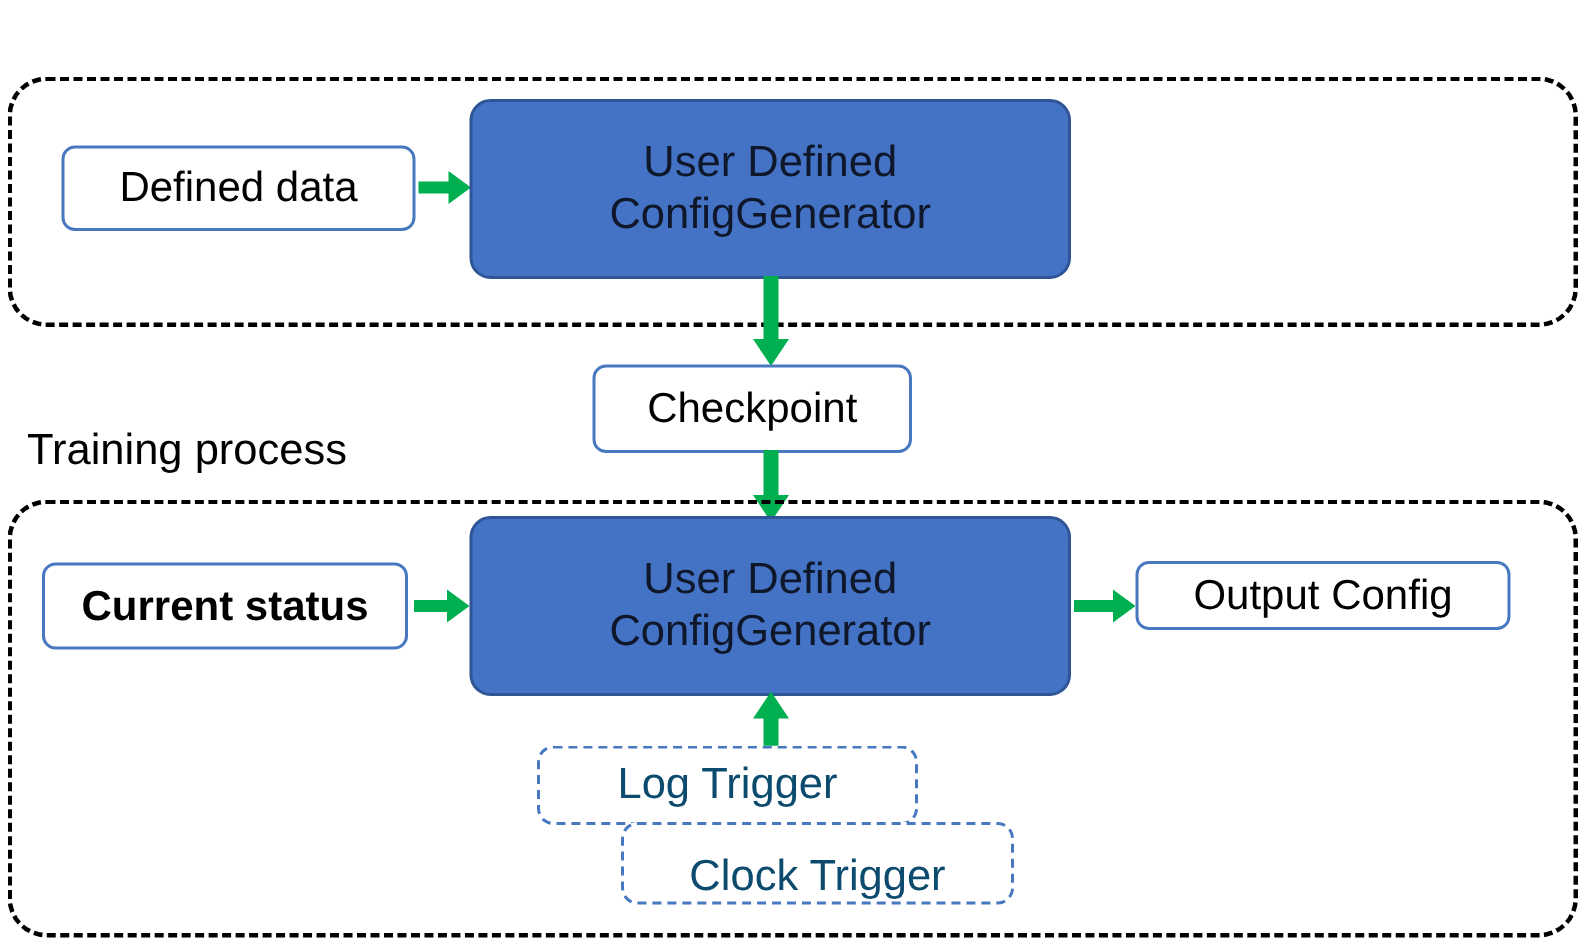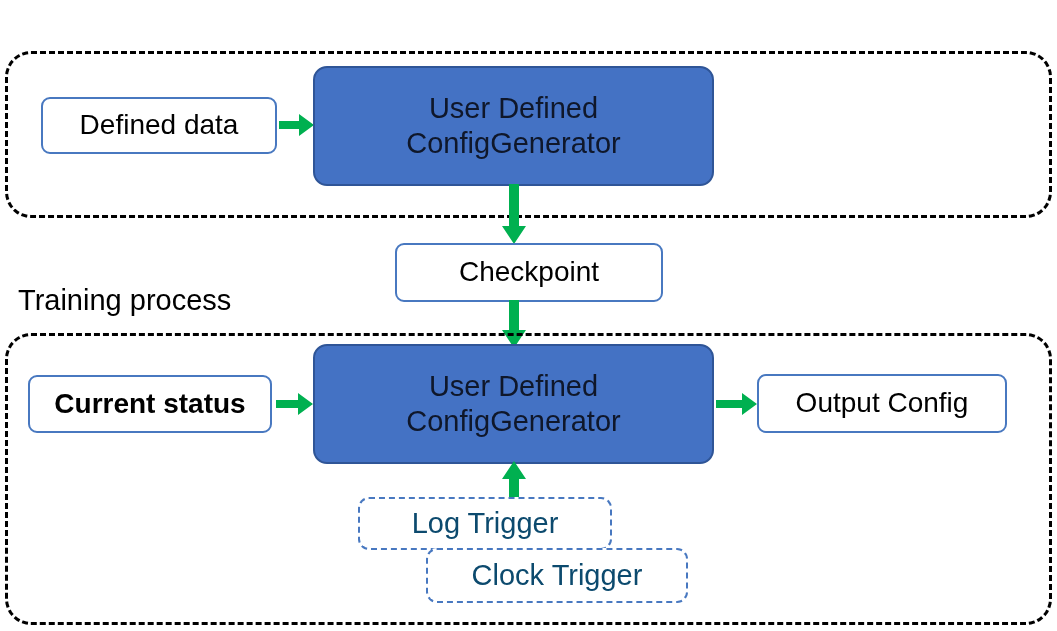--- a/index.html
+++ b/index.html
@@ -95,21 +95,21 @@
     <span>User Defined</span>
     <span>ConfigGenerator</span>
   </div>
 
   <div class="arrow" style="left:500px; top:184px;">
     <svg width="28" height="62" viewBox="0 0 28 62">
       <path d="M9 0 H19 V42 H26 L14 60 L2 42 H9 Z" fill="#00B050"></path>
     </svg>
   </div>
 
-  <div class="node node-plain" style="left:395px; top:243px; width:268px; height:59px;">
+  <div class="node node-plain" style="left:395px; top:243px; width:213px; height:59px;">
     <span>Checkpoint</span>
   </div>
 
   <div class="arrow" style="left:500px; top:300px;">
     <svg width="28" height="50" viewBox="0 0 28 50">
       <path d="M9 0 H19 V30 H26 L14 48 L2 30 H9 Z" fill="#00B050"></path>
     </svg>
   </div>
 
   <div class="section-title" style="left:18px; top:286px;">Training process</div>
@@ -130,31 +130,31 @@
     <span>User Defined</span>
     <span>ConfigGenerator</span>
   </div>
 
   <div class="arrow" style="left:716px; top:391px;">
     <svg width="42" height="26" viewBox="0 0 42 26">
       <path d="M0 9 H26 V2 L41 13 L26 24 V17 H0 Z" fill="#00B050"></path>
     </svg>
   </div>
 
-  <div class="node node-plain" style="left:757px; top:374px; width:250px; height:59px;">
+  <div class="node node-plain" style="left:757px; top:374px; width:250px; height:46px;">
     <span>Output Config</span>
   </div>
 
   <div class="arrow" style="left:500px; top:461px;">
     <svg width="28" height="42" viewBox="0 0 28 42">
       <path d="M14 0 L26 18 H19 V42 H9 V18 H2 Z" fill="#00B050"></path>
     </svg>
   </div>
 
   <div class="node node-dashed" style="left:358px; top:497px; width:254px; height:53px; z-index:1;">
     <span>Log Trigger</span>
   </div>
 
-  <div class="node node-dashed" style="left:426px; top:548px; width:262px; height:55px; z-index:2;">
+  <div class="node node-dashed" style="left:414px; top:548px; width:262px; height:55px; z-index:2;align-items:flex-end;">
     <span>Clock Trigger</span>
   </div>
 
 </div>
 
 </body></html>

